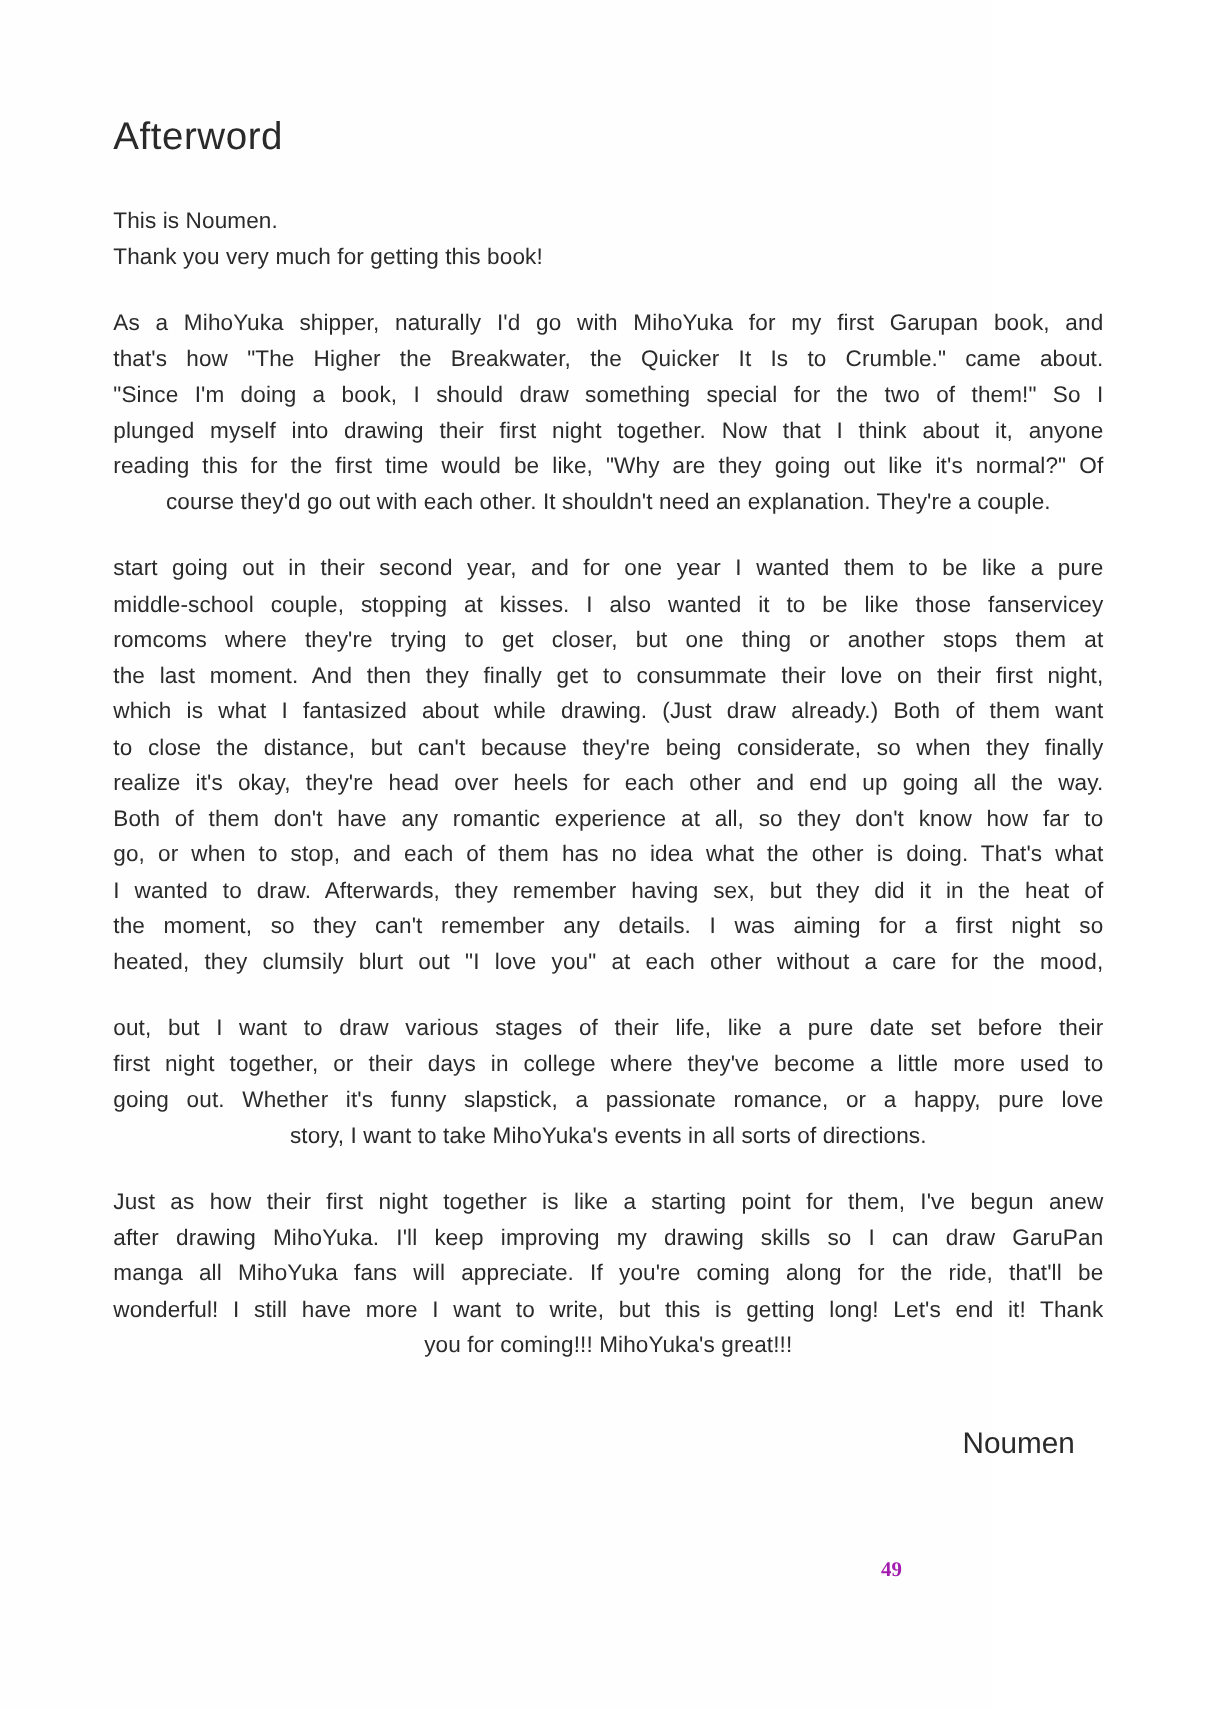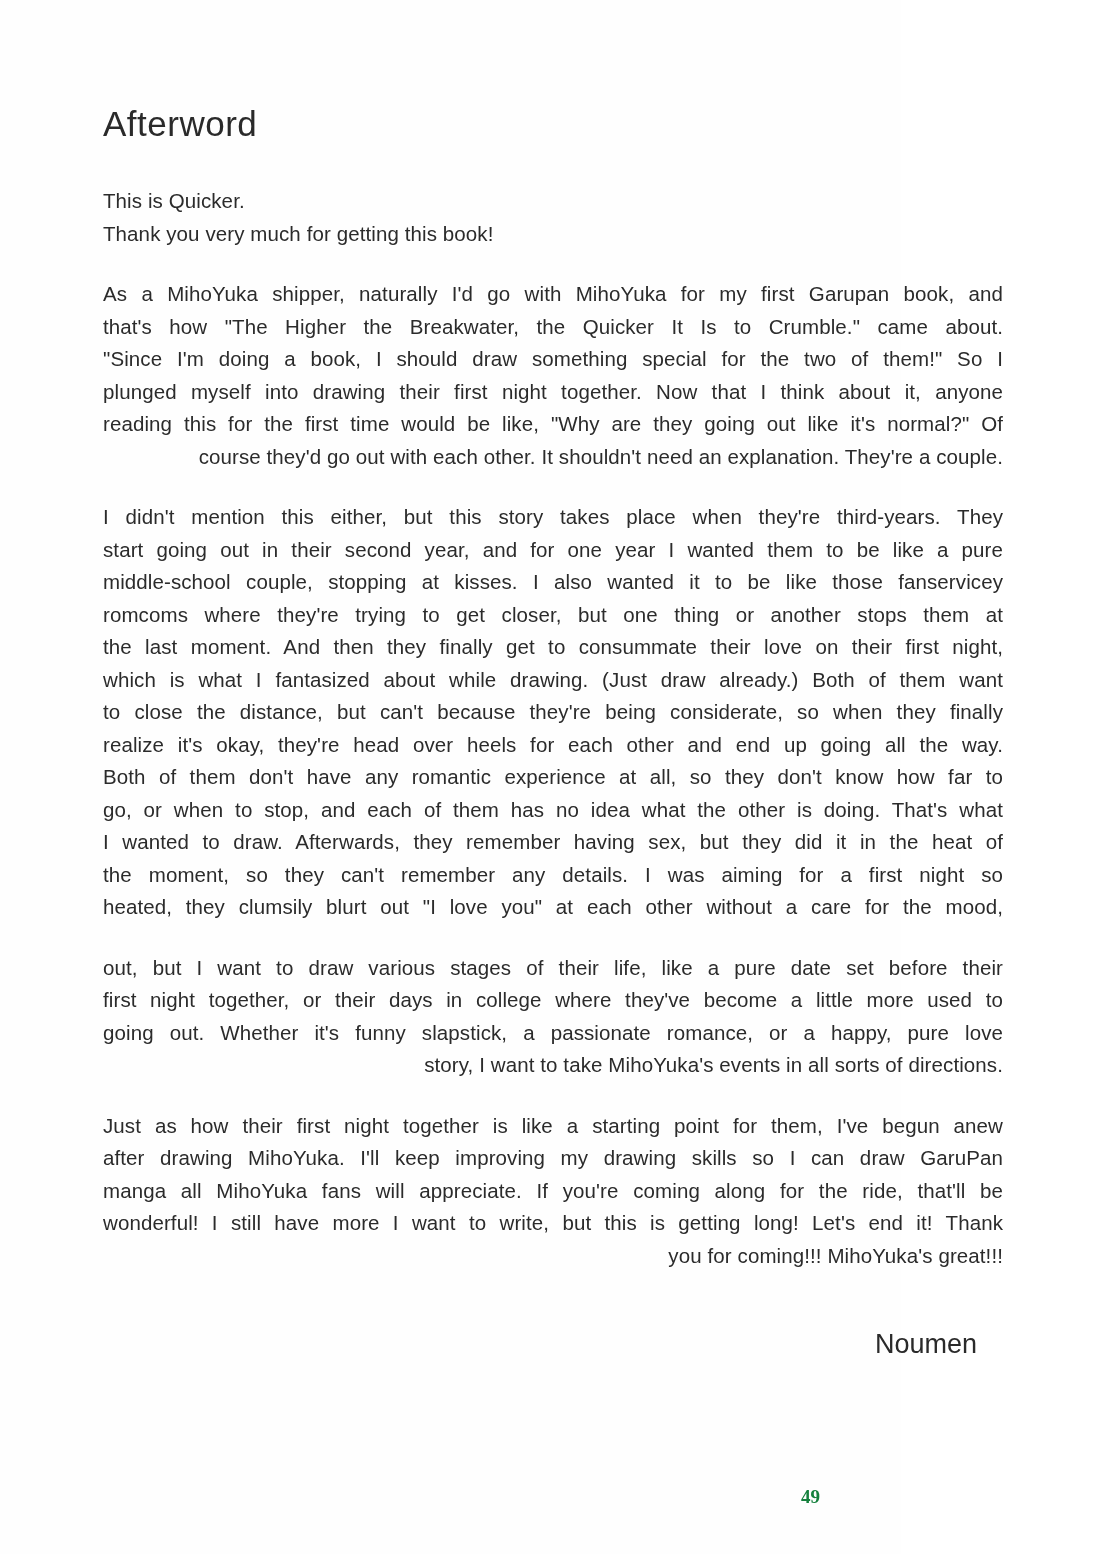--- a/index.html
+++ b/index.html
@@ -28,63 +28,62 @@
     letter-spacing: 0.5px;
     color: #2a2a2a;
   }
   .para {
     font-size: 20.5px;
     line-height: 32.5px;
     margin: 0 0 28px 0;
     letter-spacing: 0.1px;
     color: #2b2b2b;
   }
-  .para .line { text-align: right; }
+  .para .line { text-align: center; }
   .para .line.just { text-align: justify; text-align-last: justify; }
   .para.ragged .line, .para.ragged .line.just { text-align: left; text-align-last: auto; }
   .signature {
     margin-top: 56px;
     font-size: 27px;
     line-height: 32px;
     text-align: right;
     padding-right: 26px;
     color: #2a2a2a;
   }
   .page-number {
     position: absolute;
-    top: 1486px; right: 81px;
+    top: 1417px; right: 81px;
     font-family: "Liberation Serif", "DejaVu Serif", serif;
     font-weight: 700;
     font-size: 19px;
-    color: #15803d;
+    color: #a21caf;
   }
 </style>
 </head>
 <body>
 
 <div class="page">
   <div class="content">
     <h1 class="title">Afterword</h1>
 
     <div class="para ragged">
-        <div class="line just">This is Quicker.</div>
+        <div class="line just">This is Noumen.</div>
         <div class="line">Thank you very much for getting this book!</div>
       </div>
 
     <div class="para">
         <div class="line just">As a MihoYuka shipper, naturally I'd go with MihoYuka for my first Garupan book, and</div>
         <div class="line just">that's how "The Higher the Breakwater, the Quicker It Is to Crumble." came about.</div>
         <div class="line just">"Since I'm doing a book, I should draw something special for the two of them!" So I</div>
         <div class="line just">plunged myself into drawing their first night together. Now that I think about it, anyone</div>
         <div class="line just">reading this for the first time would be like, "Why are they going out like it's normal?" Of</div>
         <div class="line">course they'd go out with each other. It shouldn't need an explanation. They're a couple.</div>
       </div>
 
     <div class="para">
-        <div class="line just">I didn't mention this either, but this story takes place when they're third-years. They</div>
         <div class="line just">start going out in their second year, and for one year I wanted them to be like a pure</div>
         <div class="line just">middle-school couple, stopping at kisses. I also wanted it to be like those fanservicey</div>
         <div class="line just">romcoms where they're trying to get closer, but one thing or another stops them at</div>
         <div class="line just">the last moment. And then they finally get to consummate their love on their first night,</div>
         <div class="line just">which is what I fantasized about while drawing. (Just draw already.) Both of them want</div>
         <div class="line just">to close the distance, but can't because they're being considerate, so when they finally</div>
         <div class="line just">realize it's okay, they're head over heels for each other and end up going all the way.</div>
         <div class="line just">Both of them don't have any romantic experience at all, so they don't know how far to</div>
         <div class="line just">go, or when to stop, and each of them has no idea what the other is doing. That's what</div>
         <div class="line just">I wanted to draw. Afterwards, they remember having sex, but they did it in the heat of</div>

